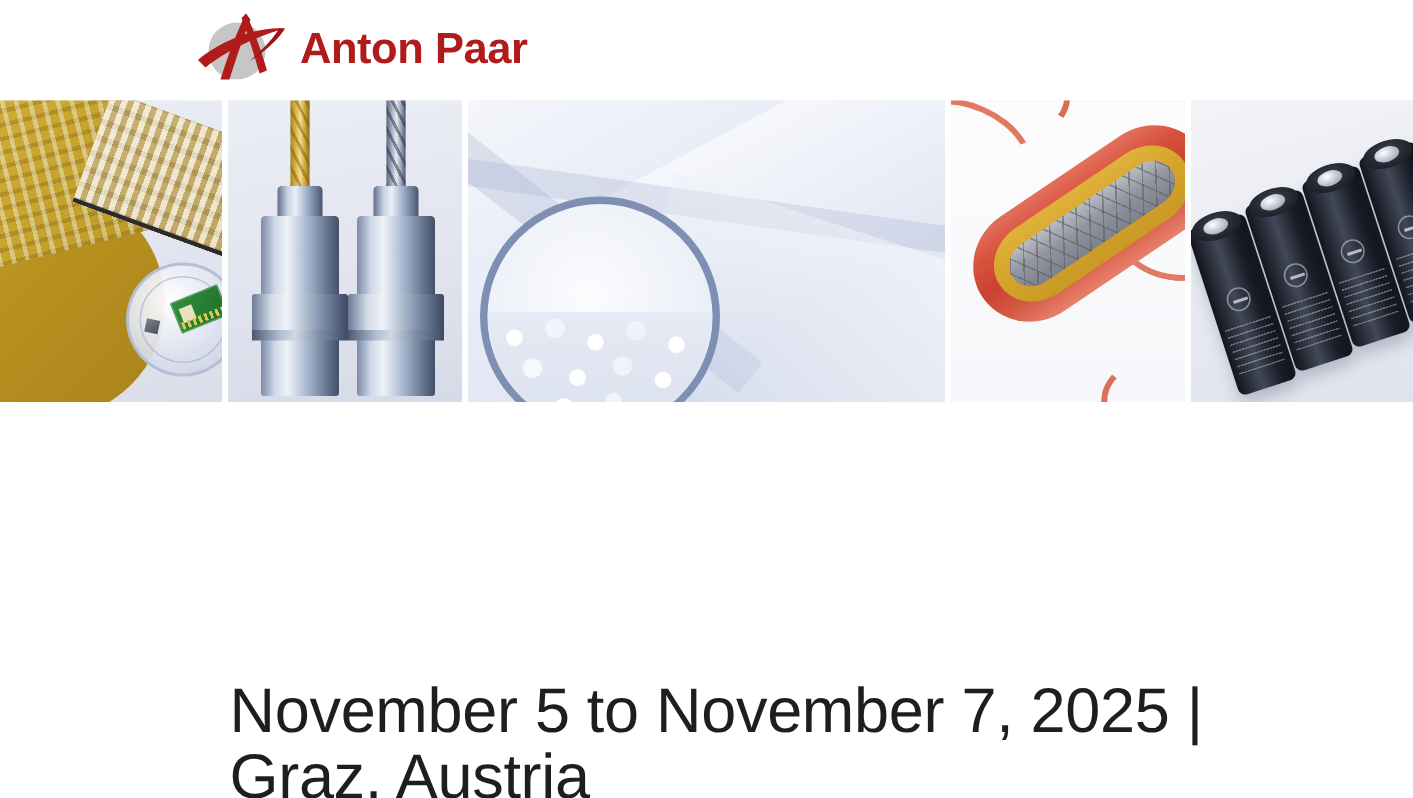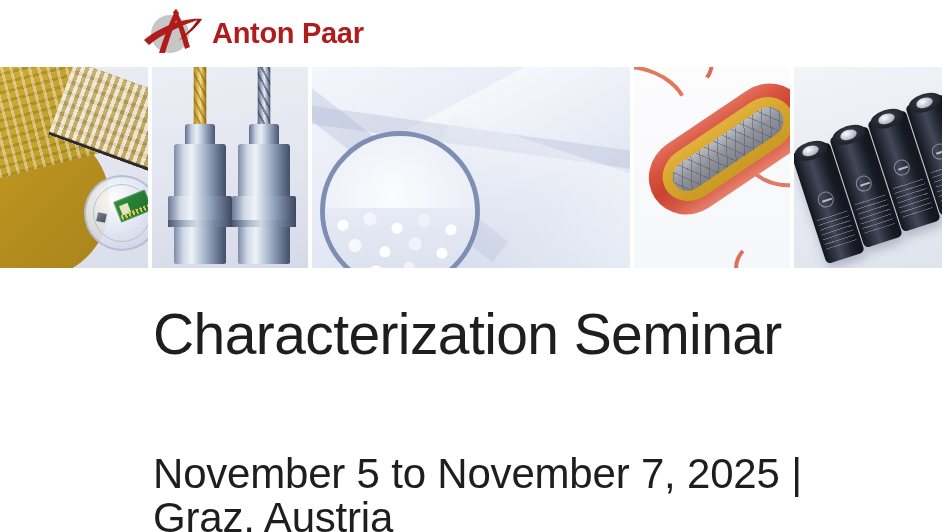--- a/index.html
+++ b/index.html
@@ -5,21 +5,21 @@
   * { margin:0; padding:0; box-sizing:border-box; }
   html,body{
     width:942px; height:532px; background:#ffffff;
     font-family:"Liberation Sans", sans-serif;
     overflow:hidden;
   }
   .page{ position:relative; width:942px; height:532px; background:#fff; }
 
   
   .logo-block{
-    position:absolute; left:140px; top:2px;
+    position:absolute; left:128px; top:2px;
     width:200px; height:62px;
     display:flex; align-items:center; gap:4px;
   }
   .logo-mark{ width:68px; height:60px; flex:0 0 68px; }
   .logo-word{
     font-size:29px; font-weight:bold; letter-spacing:-0.3px;
     color:#B01B1B; line-height:1; white-space:nowrap;
     font-family:"Liberation Sans", sans-serif;
   }
 
@@ -325,18 +325,17 @@
         <div class="txt"></div>
         <div class="mark"></div>
         <div class="cap"></div>
         <div class="term"></div>
       </div>
     </div>
 
   </div>
 
   <div class="headline">
-    <div>Characterization Seminar</div>
   </div>
 
   <div class="subline">November 5 to November 7, 2025 | Graz, Austria</div>
 
 </div>
 
 </body></html>

